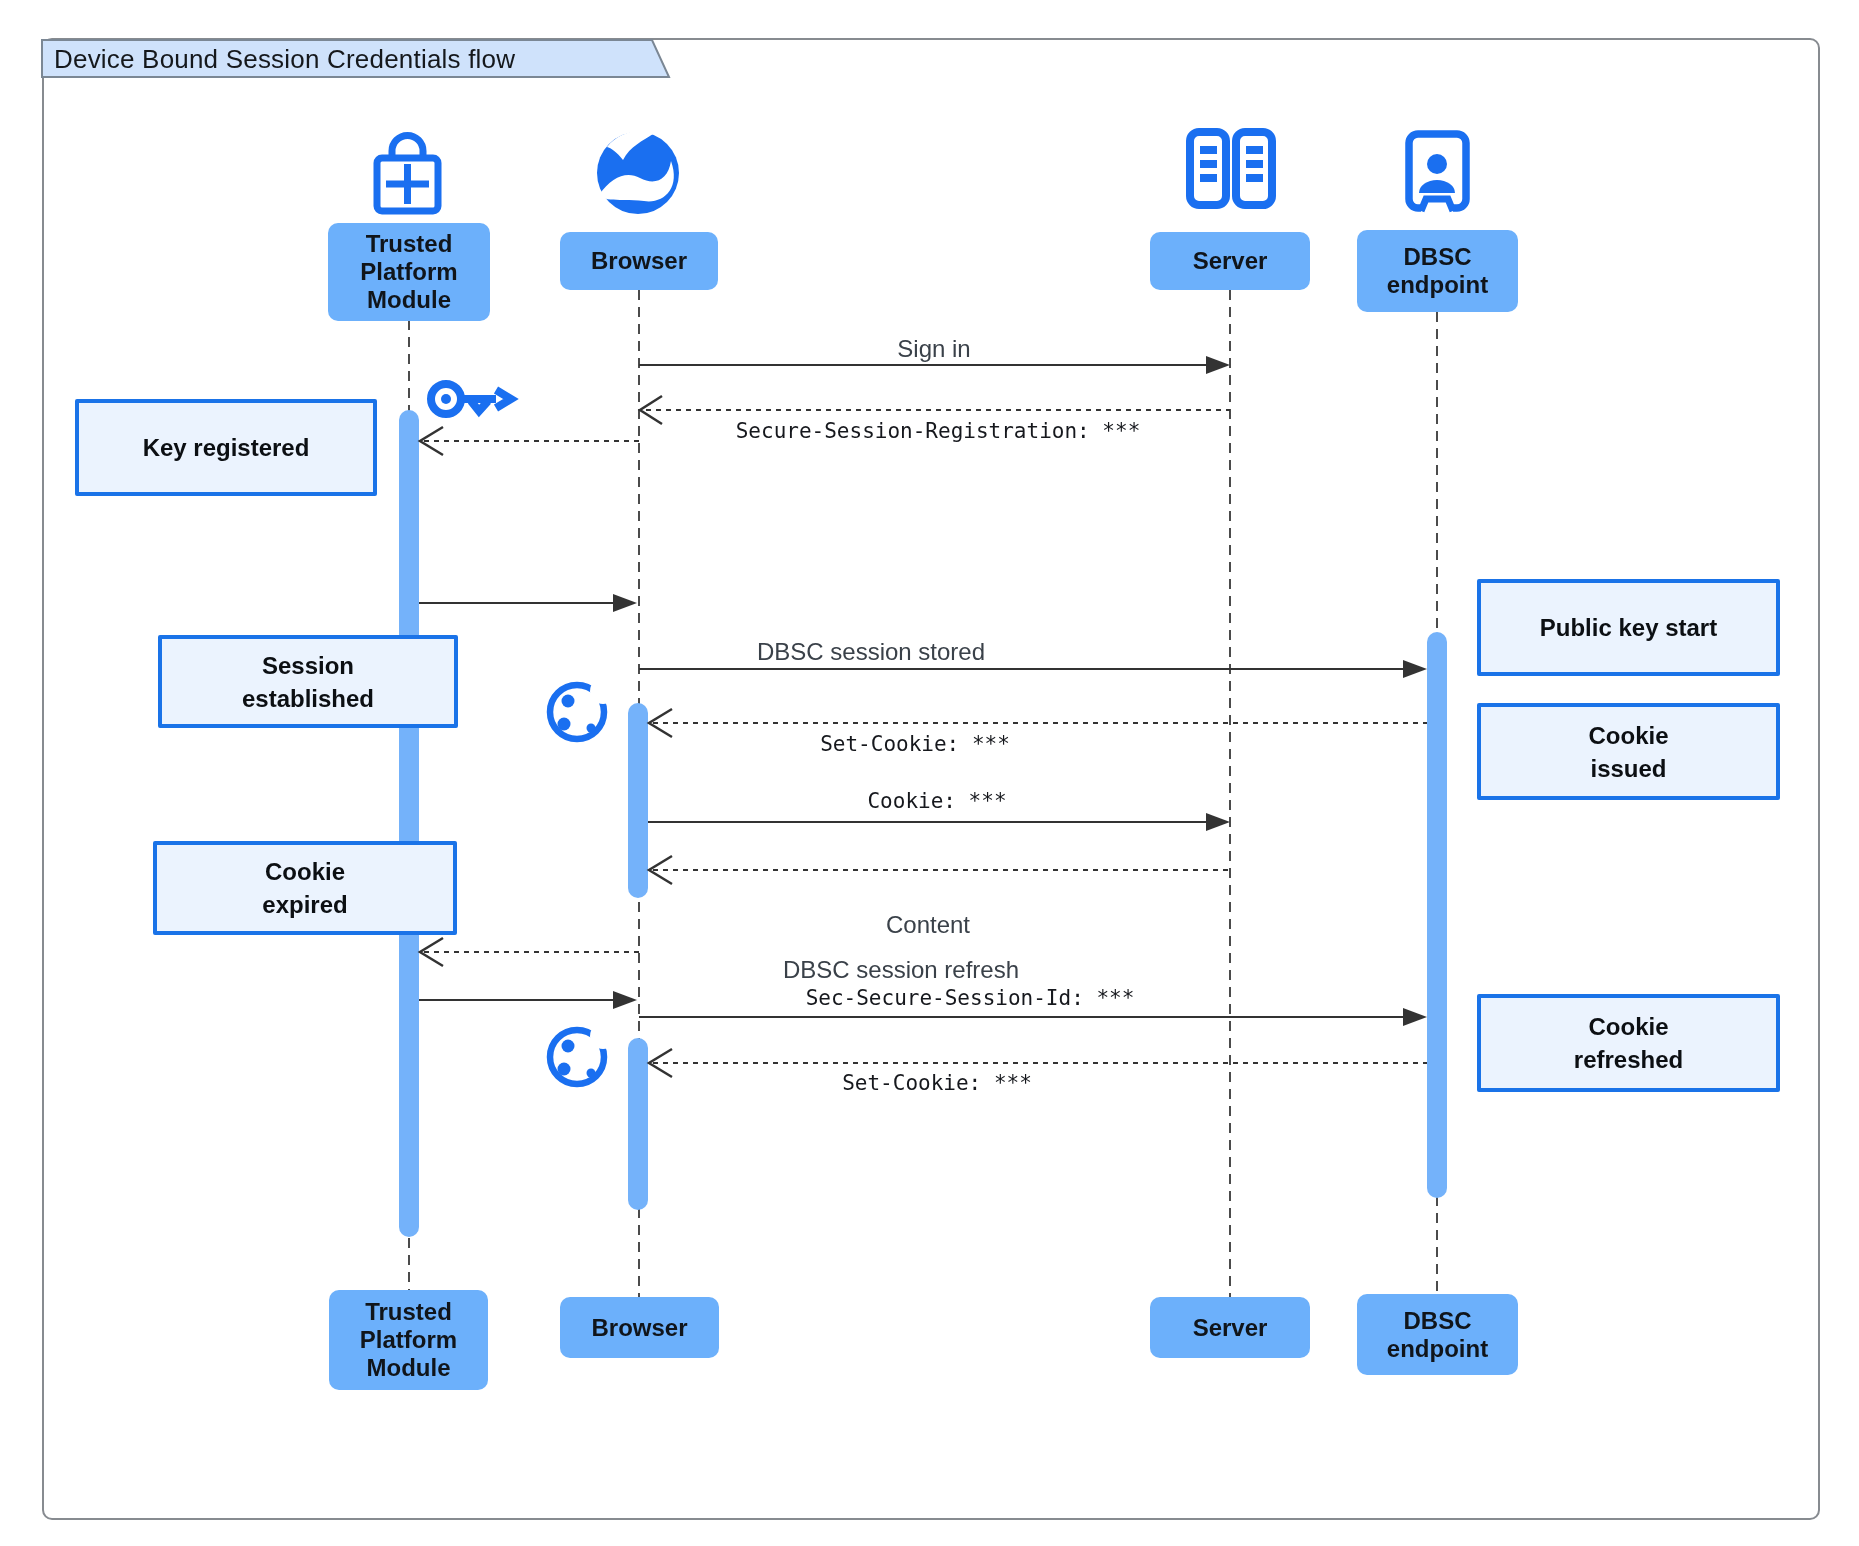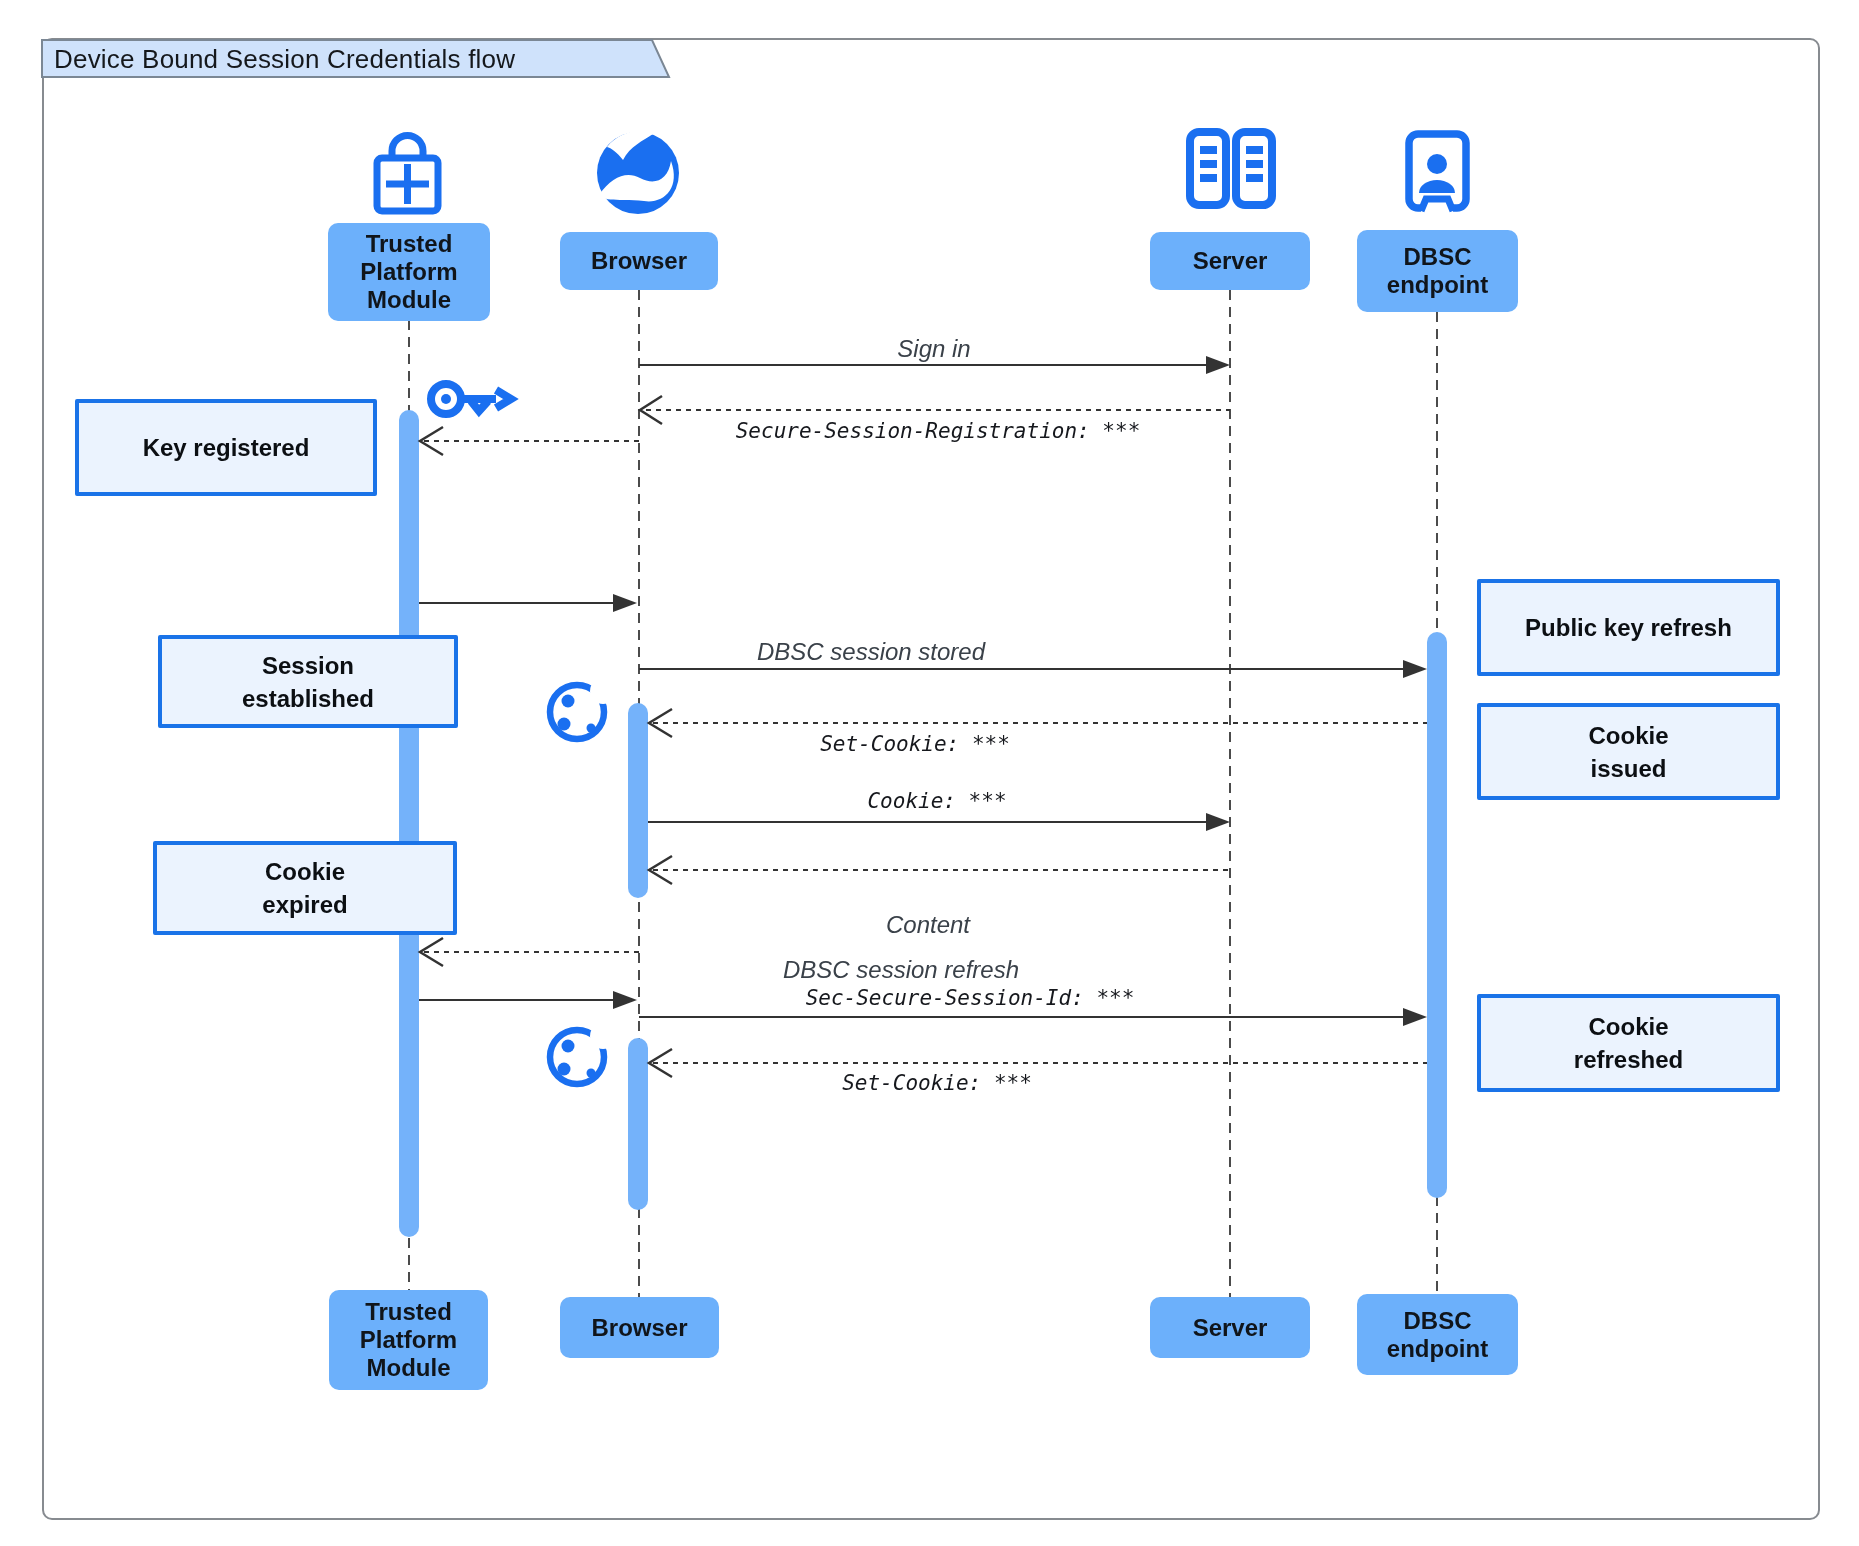--- a/index.html
+++ b/index.html
@@ -22,21 +22,21 @@
     font-weight:bold;font-size:24px;line-height:28px;color:#10151b;white-space:pre-line;
   }
   .note{
     position:absolute;background:#ebf3fe;border:4px solid #1a73e8;border-radius:2px;
     display:flex;align-items:center;justify-content:center;text-align:center;
     font-weight:bold;font-size:24px;line-height:33px;color:#0c0f13;white-space:pre-line;
     box-sizing:border-box;
   }
   .msg{
     position:absolute;transform:translate(-50%,-50%);white-space:nowrap;
-    font-size:24px;color:#3a4149;text-align:center;font-style:italic;
+    font-size:24px;color:#3a4149;text-align:center;
   }
   .msg.mono{
     font-family:"DejaVu Sans Mono","Liberation Mono",monospace;
     font-size:21px;color:#16181d;
   }
 </style>
 </head>
 <body>
 
 <div id="canvas">
@@ -170,21 +170,21 @@
   <div class="actor" style="left:560px;top:1297px;width:159px;height:61px;">Browser</div>
   <div class="actor" style="left:1150px;top:1297px;width:160px;height:61px;">Server</div>
   <div class="actor" style="left:1357px;top:1294px;width:161px;height:81px;">DBSC
 endpoint</div>
 
   <div class="note" style="left:158px;top:635px;width:300px;height:93px;">Session
 established</div>
   <div class="note" style="left:75px;top:399px;width:302px;height:97px;">Key registered</div>
   <div class="note" style="left:153px;top:841px;width:304px;height:94px;">Cookie
 expired</div>
-  <div class="note" style="left:1477px;top:579px;width:303px;height:97px;">Public key refresh</div>
+  <div class="note" style="left:1477px;top:579px;width:303px;height:97px;">Public key start</div>
   <div class="note" style="left:1477px;top:703px;width:303px;height:97px;">Cookie
 issued</div>
   <div class="note" style="left:1477px;top:994px;width:303px;height:98px;">Cookie
 refreshed</div>
 
   <div class="msg" style="left:934px;top:349px;">Sign in</div>
   <div class="msg mono" style="left:938px;top:431px;">Secure-Session-Registration: ***</div>
   <div class="msg" style="left:871px;top:652px;">DBSC session stored</div>
   <div class="msg mono" style="left:915px;top:744px;">Set-Cookie: ***</div>
   <div class="msg mono" style="left:937px;top:801px;">Cookie: ***</div>

